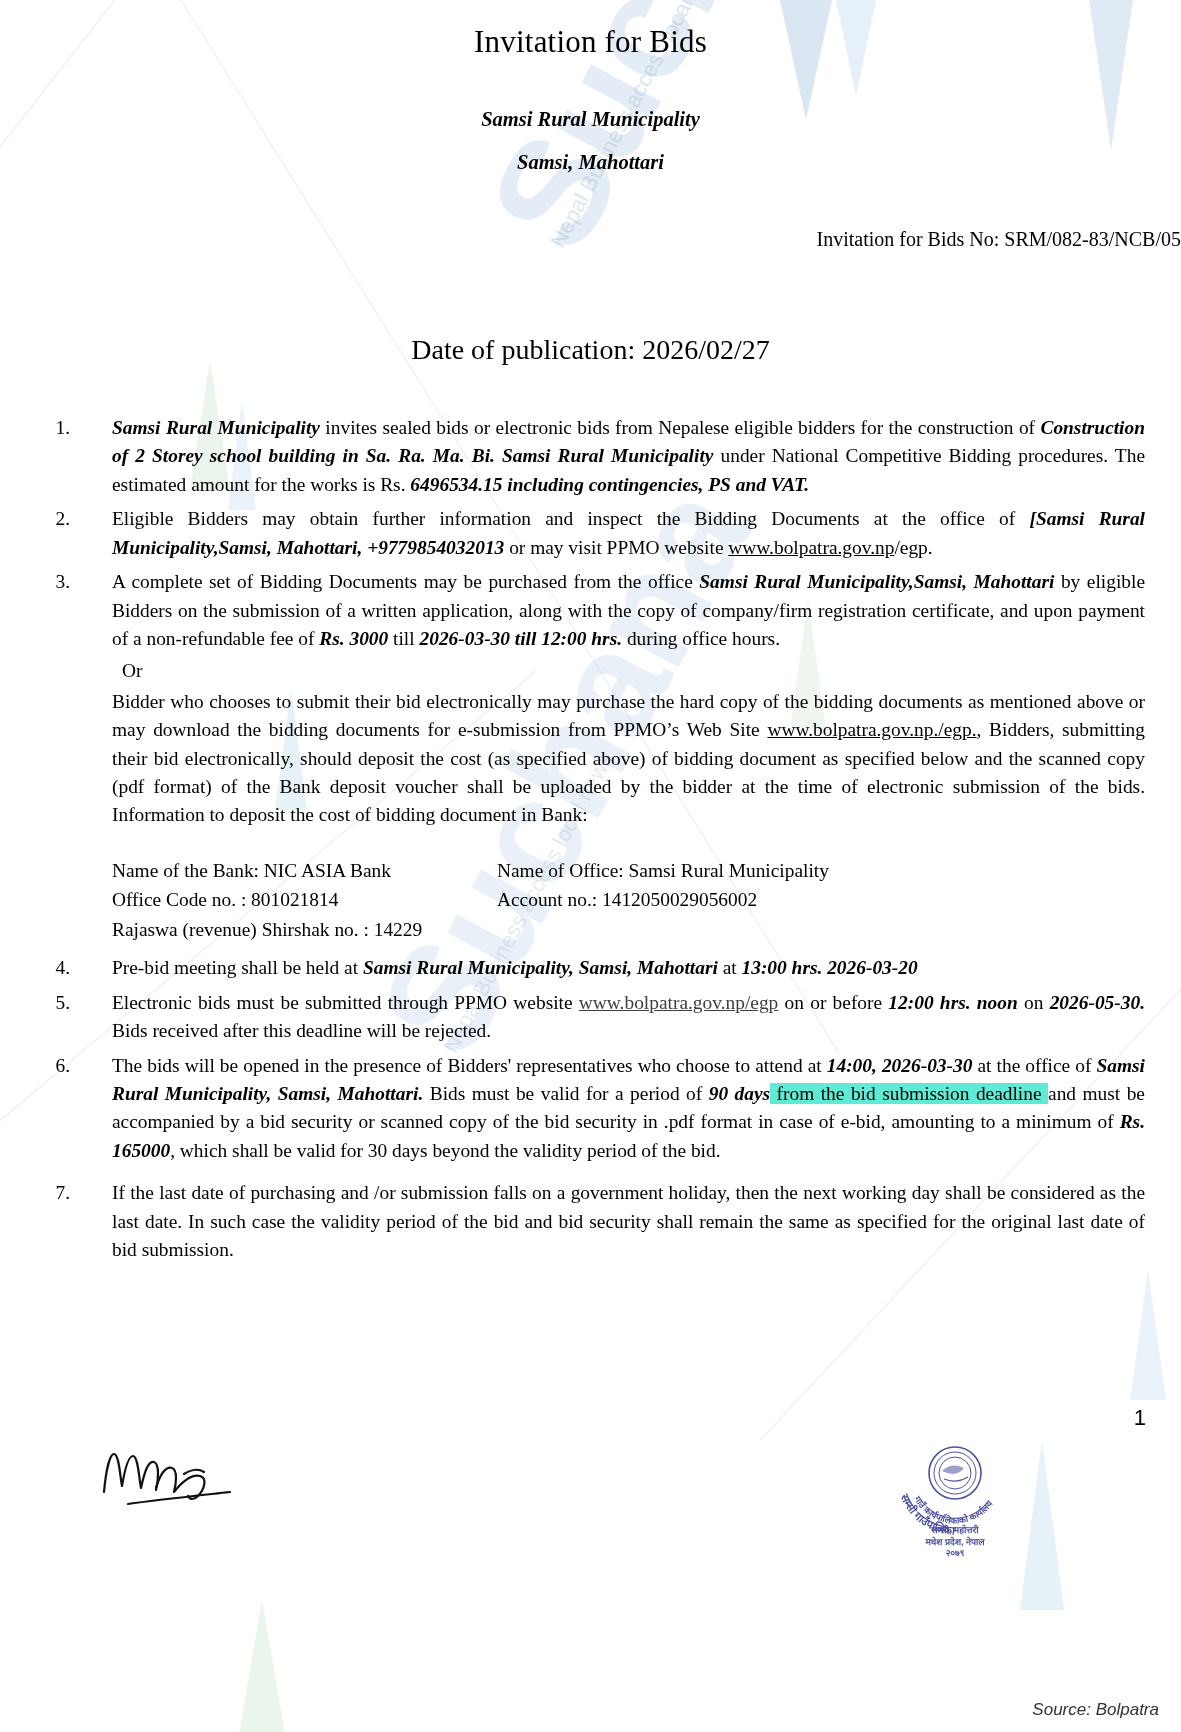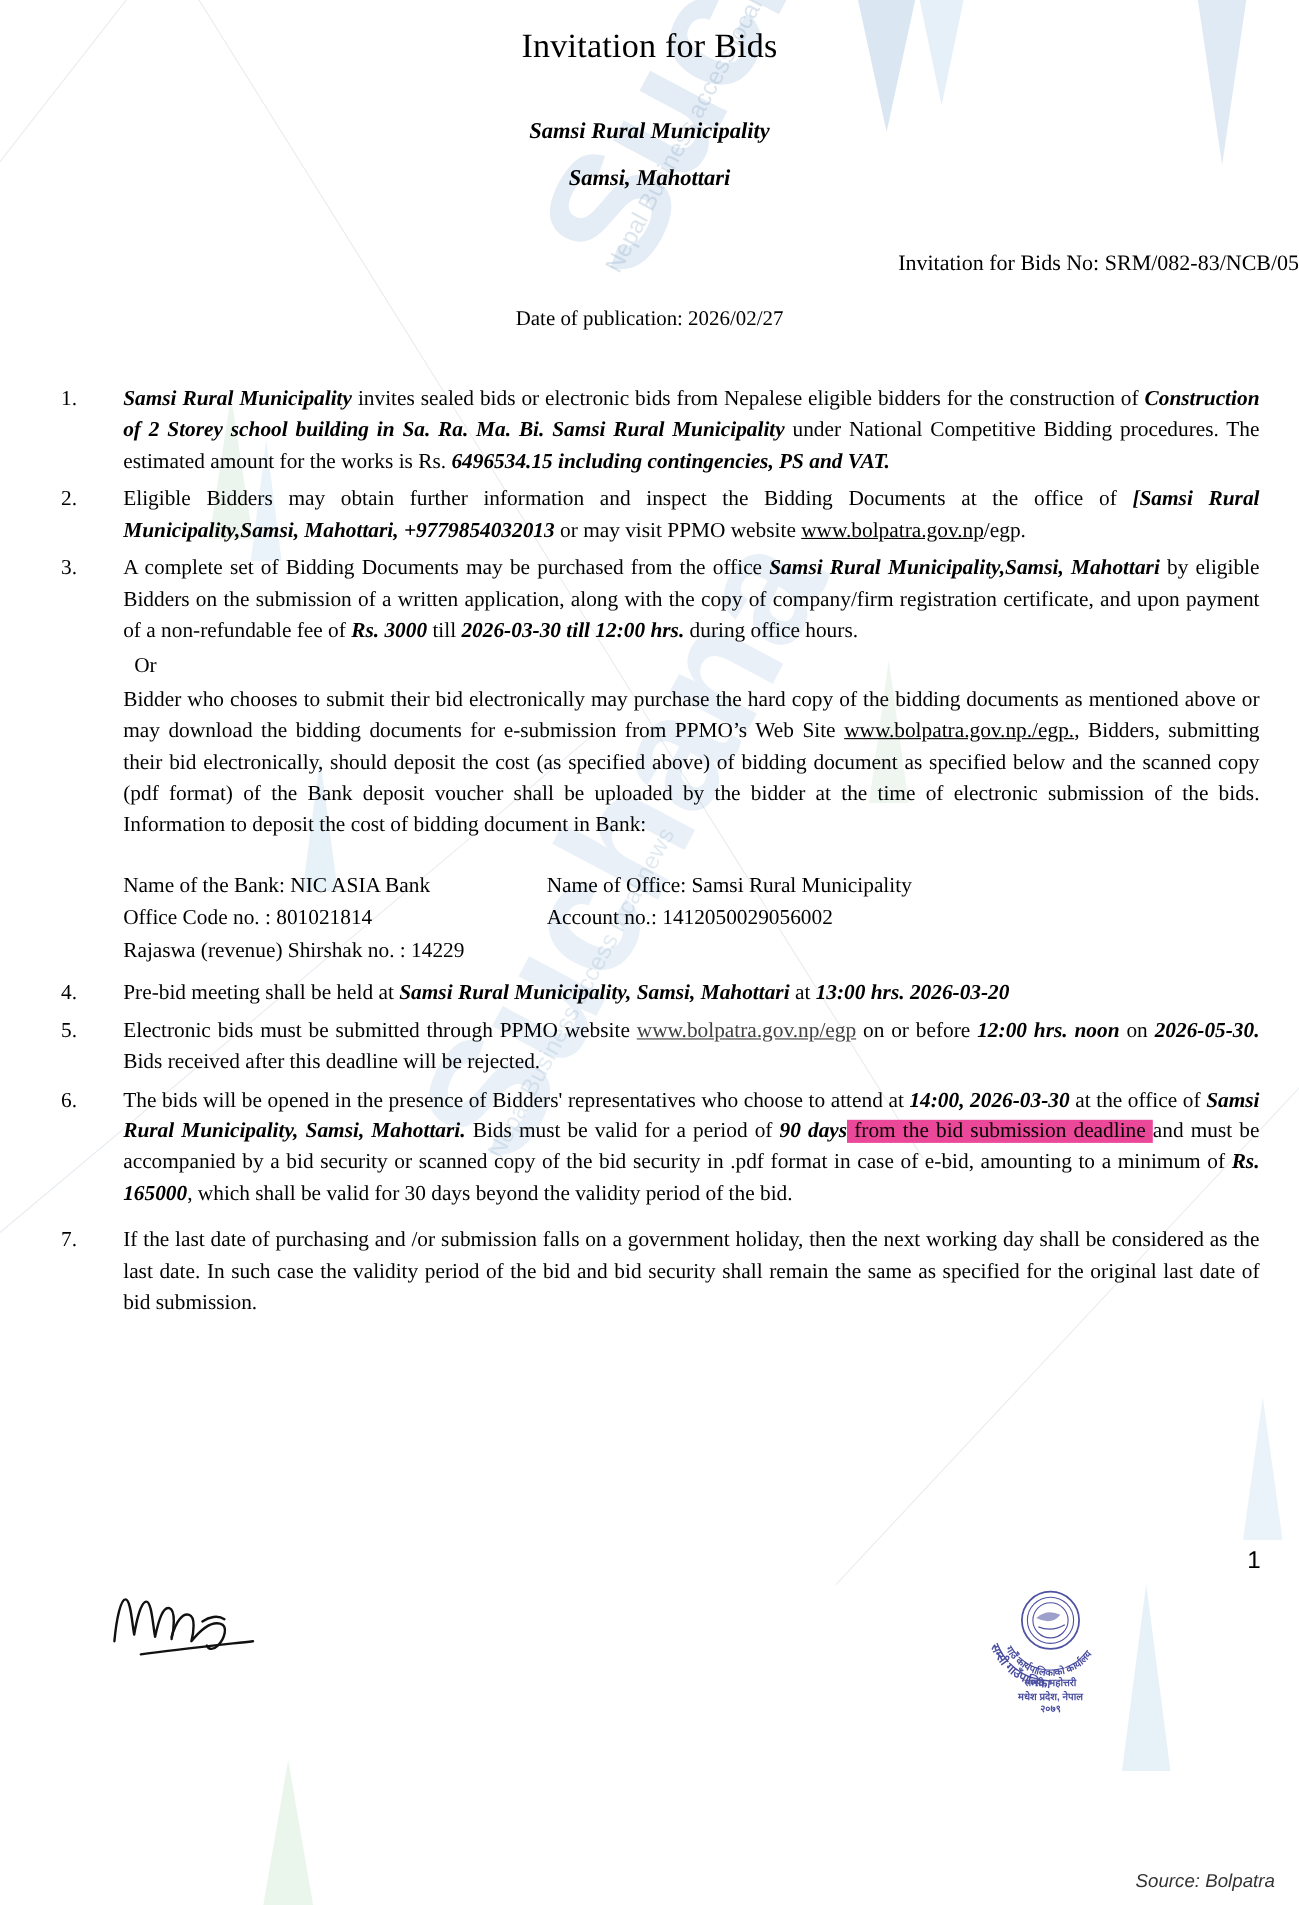--- a/index.html
+++ b/index.html
@@ -70,22 +70,22 @@
   .org-name { margin-top: 48px; }
   .org-addr { margin-top: 20px; }
 
   .ifb-no {
     text-align: right;
     font-size: 20px;
     margin-top: 54px;
   }
   .pub-date {
     text-align: center;
-    font-size: 19px;
-    margin-top: 28px;
+    font-size: 28px;
+    margin-top: 83px;
   }
 
   ol.clauses {
     list-style: none;
     margin: 48px 0 0 0;
     padding: 0;
   }
   ol.clauses > li {
     position: relative;
     padding-left: 112px;
@@ -102,21 +102,21 @@
     width: 34px;
     text-align: right;
     font-size: 19.4px;
   }
   b, .bi {
     font-weight: bold;
     font-style: italic;
   }
   .u { text-decoration: underline; }
   .hl {
-    background: #ec4899;
+    background: #5eead4;
   }
   .or-line {
     margin-top: 4px;
     margin-bottom: 2px;
     text-indent: 10px;
   }
   .sub-para { margin-top: 2px; }
 
   .bank-block {
     margin-top: 26px;

